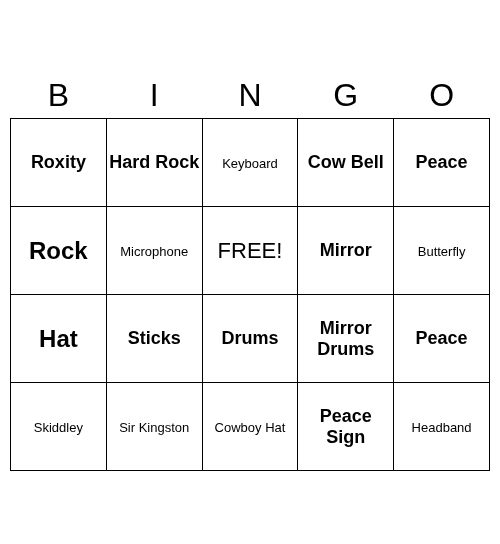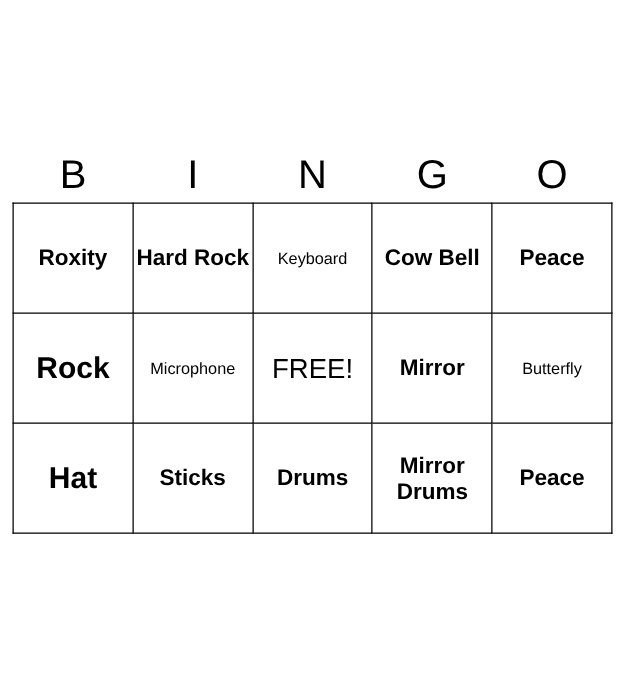--- a/index.html
+++ b/index.html
@@ -78,14 +78,21 @@
         <td><span class="cell-medium">Mirror</span></td>
         <td><span class="cell-small">Butterfly</span></td>
       </tr>
       <tr>
         <td><span class="cell-large">Hat</span></td>
         <td><span class="cell-medium">Sticks</span></td>
         <td><span class="cell-medium">Drums</span></td>
         <td><span class="cell-medium">Mirror Drums</span></td>
         <td><span class="cell-medium">Peace</span></td>
       </tr>
+      <tr>
+        <td><span class="cell-small">Skiddley</span></td>
+        <td><span class="cell-small">Sir Kingston</span></td>
+        <td><span class="cell-small">Cowboy Hat</span></td>
+        <td><span class="cell-medium">Peace Sign</span></td>
+        <td><span class="cell-small">Headband</span></td>
+      </tr>
     </tbody>
 </table>
 
 </body></html>

